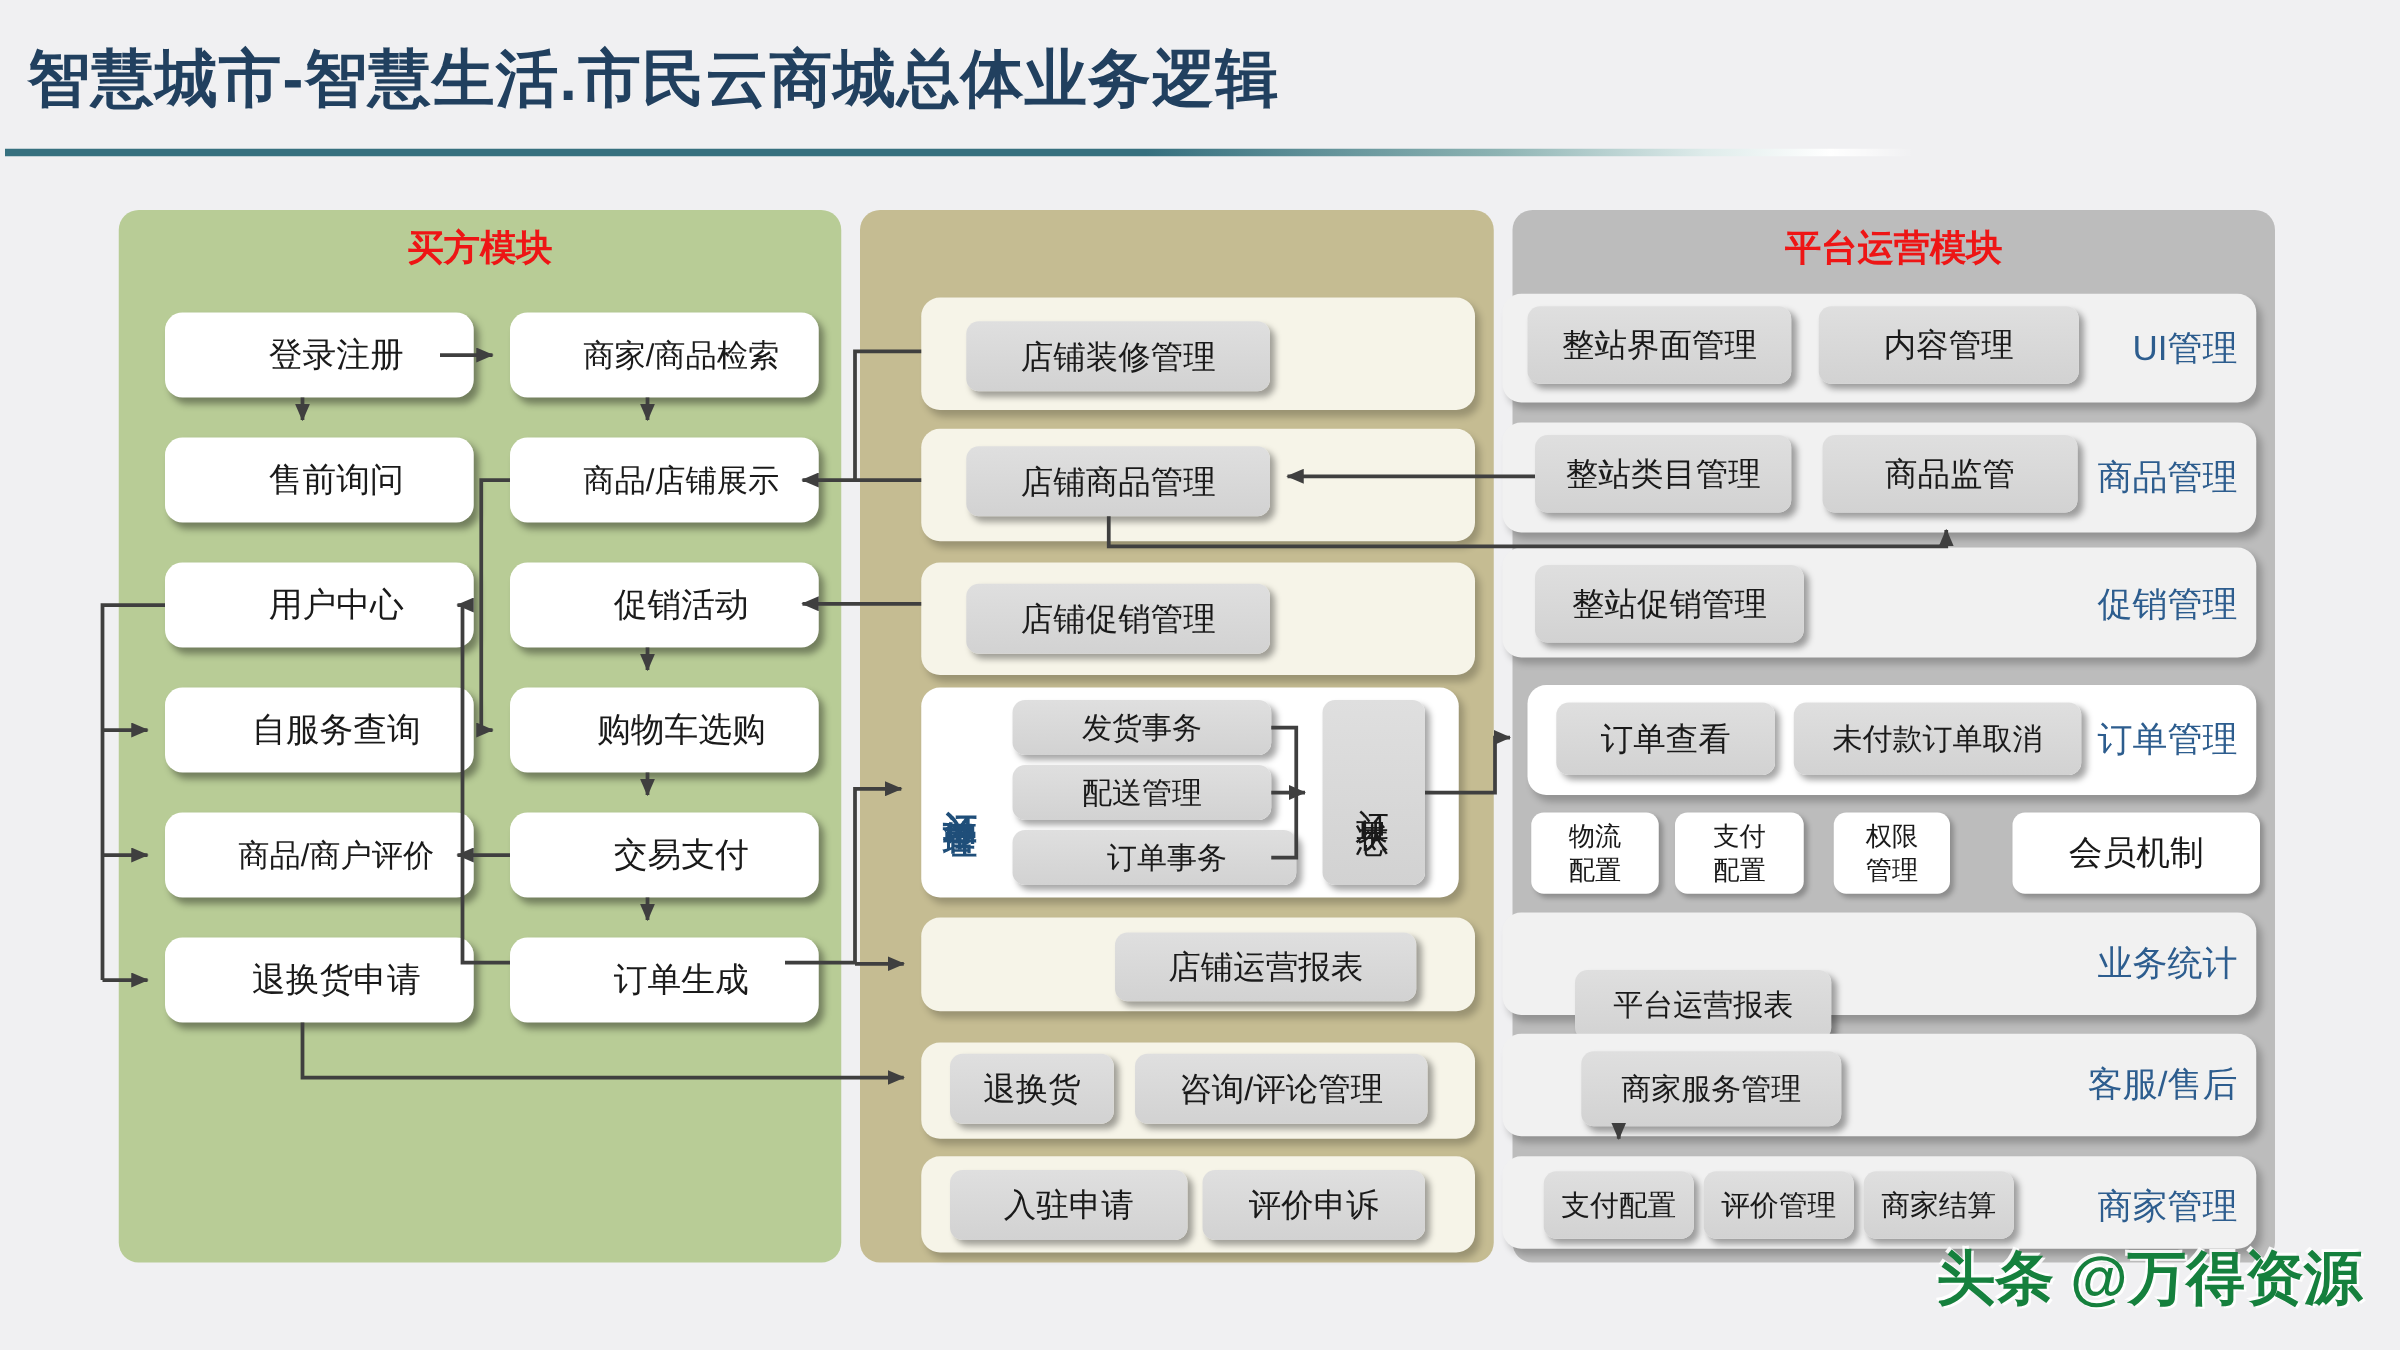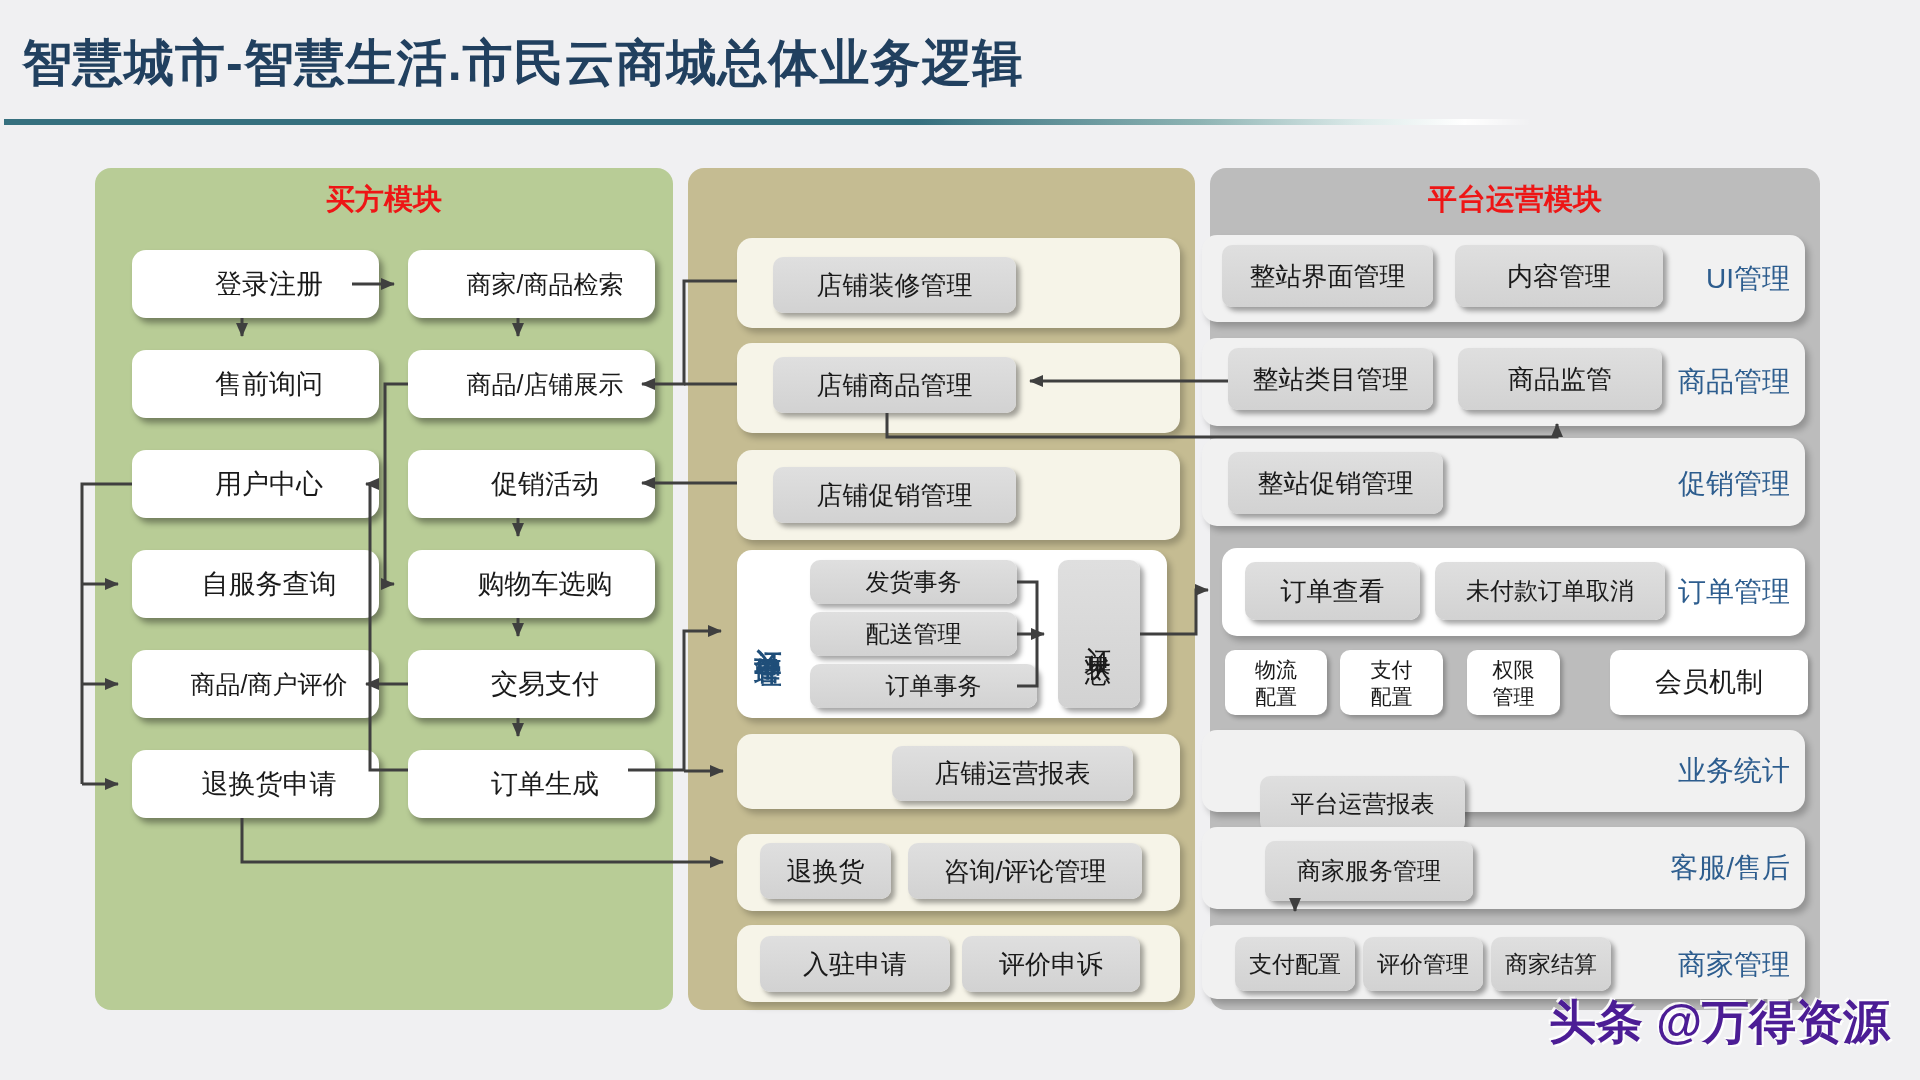--- a/index.html
+++ b/index.html
@@ -65,21 +65,21 @@
   }
   .order-side-label{
     font-size:27px;font-weight:bold;color:#1f4e79;
   }
   .row-label{
     width:170px;height:40px;line-height:40px;text-align:right;
     font-size:28px;color:#2d5d8e;white-space:nowrap;
   }
   .watermark{
     left:1430px;top:990px;width:460px;height:64px;line-height:64px;
-    text-align:right;font-size:47px;font-weight:bold;color:#4c1d95;
+    text-align:right;font-size:47px;font-weight:bold;color:#15803d;
     text-shadow:2px 2px 0 rgba(255,255,255,0.9),-2px -2px 0 rgba(255,255,255,0.9);
     white-space:nowrap;
   }
   svg.connectors{left:0;top:0;pointer-events:none;}
   svg.connectors path{stroke:#3f3f3f;stroke-width:3;fill:none;}
 </style>
 </head>
 <body>
 
 <div class="stage">

